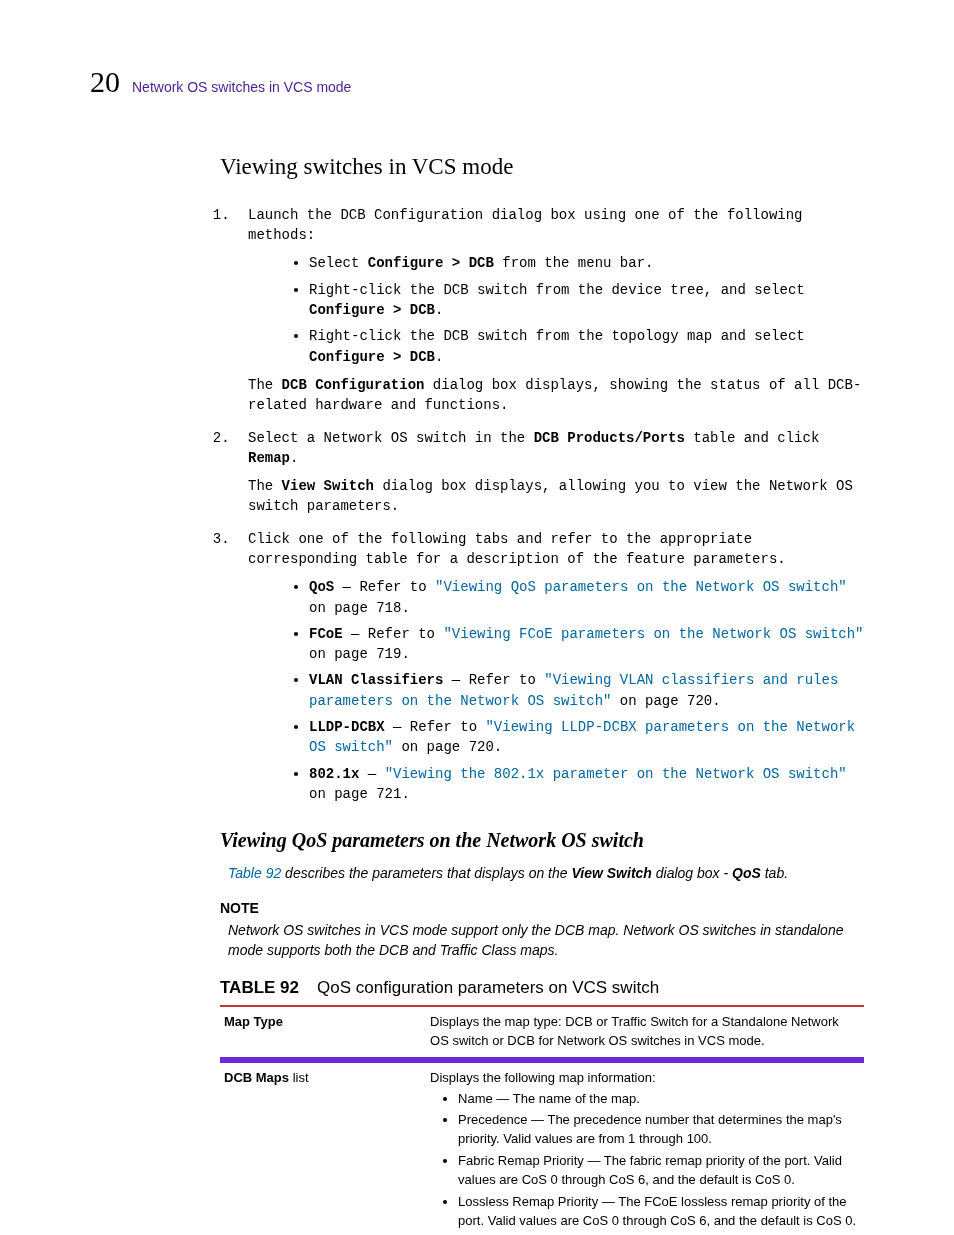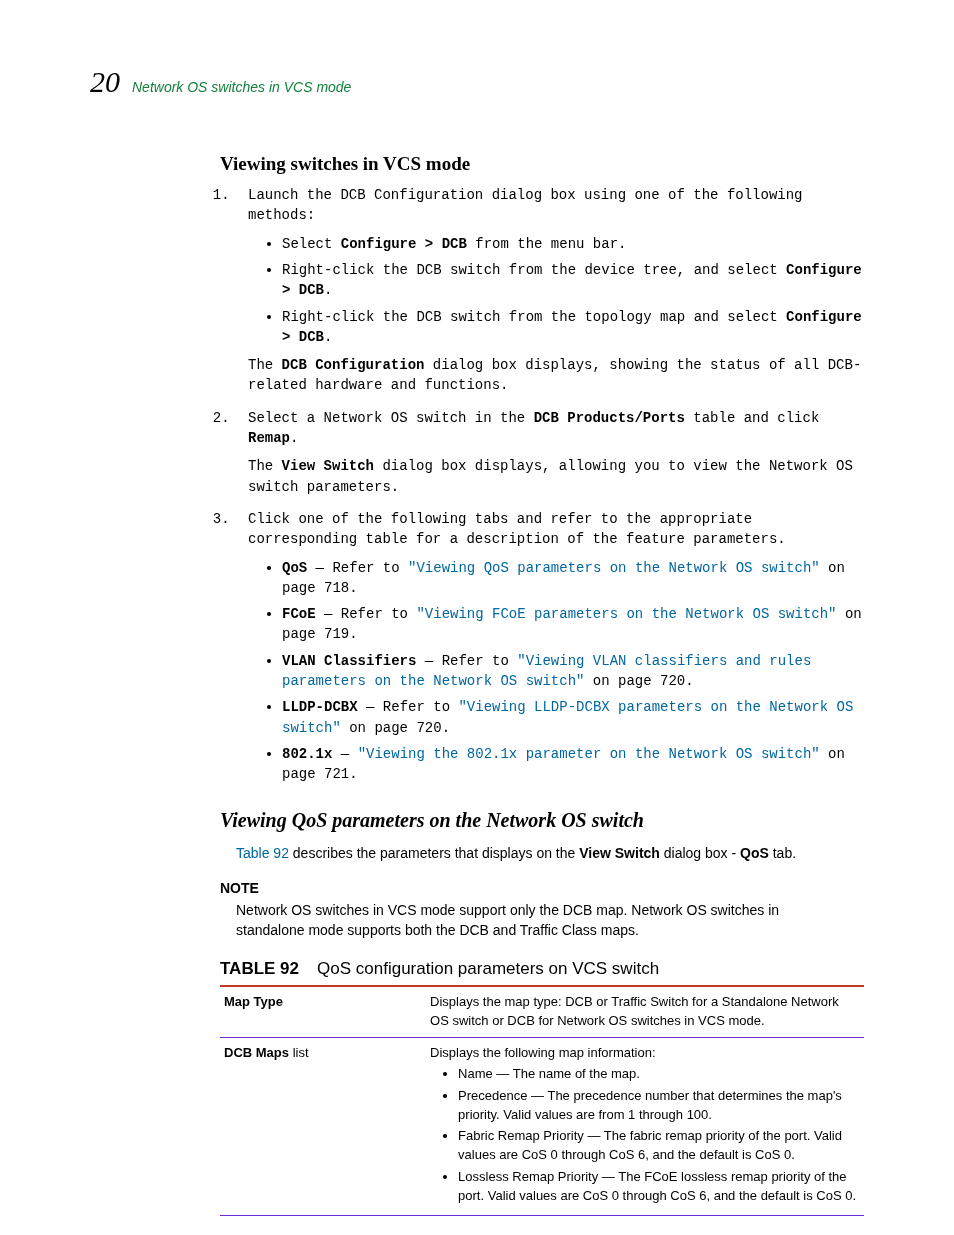--- a/index.html
+++ b/index.html
@@ -10,36 +10,35 @@
     padding: 60px 90px 60px 90px;
     line-height: 1.45;
     width: 954px;
     box-sizing: border-box;
   }
   .page-header {
     display: flex;
     align-items: baseline;
     gap: 12px;
     margin-bottom: 46px;
-    font-style: italic;
   }
   .chapter-num {
     font-size: 30px;
     font-weight: normal;
     font-family: Georgia, 'Times New Roman', serif;
   }
   .chapter-title {
     font-size: 14px;
-    color: #15803d;
+    color: #4c1d95;
   }
   h1.section-title {
     font-family: Georgia, 'Times New Roman', serif;
-    font-weight: bold;
-    font-size: 19px;
-    margin: 0 0 8px 0;
+    font-weight: normal;
+    font-size: 23px;
+    margin: 0 0 22px 0;
   }
   h2.subsection-title {
     font-family: Georgia, 'Times New Roman', serif;
     font-style: italic;
     font-weight: bold;
     font-size: 20px;
     margin: 22px 0 8px 0;
   }
   .content {
     margin-left: 130px;
@@ -53,42 +52,43 @@
     margin-bottom: 8px;
     font-family: Liberation Mono, monospace;
   }
   ul.bullets {
     list-style-type: disc;
     padding-left: 34px;
     margin: 8px 0;
   }
   ul.bullets > li {
     margin-bottom: 6px;
+    margin-left: 27px;
   }
   .bold { font-weight: bold; }
   .link { color: #0066A1; }
   .note-label {
     font-weight: bold;
     margin-top: 14px;
     margin-bottom: 2px;
   }
-  .para { margin: 8px 16px; }
+  .para { margin: 8px 8px; font-style: italic; }
   .table-caption {
     margin-top: 16px;
     margin-bottom: 4px;
     font-size: 17px;
   }
   .table-caption .tbl-label { font-weight: bold; margin-right: 18px; }
   table.params {
     width: 100%;
     border-collapse: collapse;
     font-size: 13px;
   }
   table.params thead tr { border-top: 2px solid #c0392b; }
-  table.params tr { border-bottom: 1px solid #6d28d9; }
+  table.params tr { border-bottom: 6px solid #6d28d9; }
   table.params th, table.params td {
     text-align: left;
     vertical-align: top;
     padding: 6px 4px;
   }
   table.params th { font-weight: bold; width: 32%; }
   table.params td ul {
     list-style-type: disc;
     padding-left: 28px;
     margin: 2px 0 0 0;

